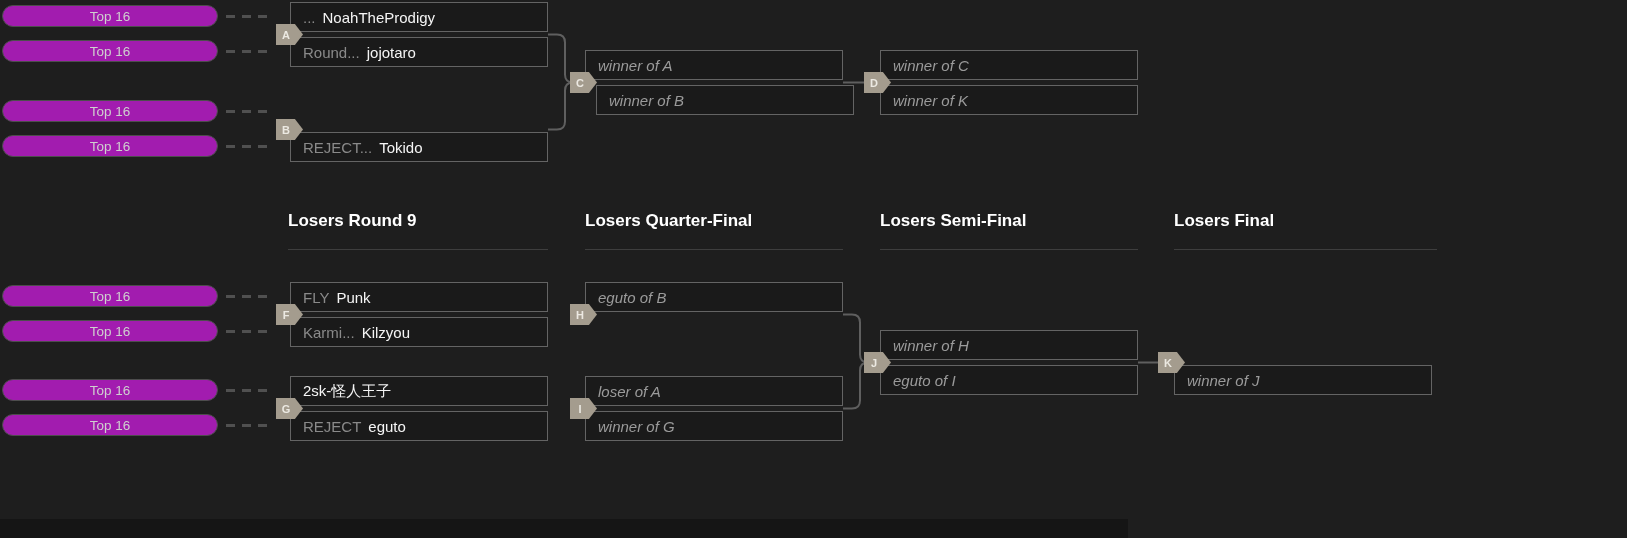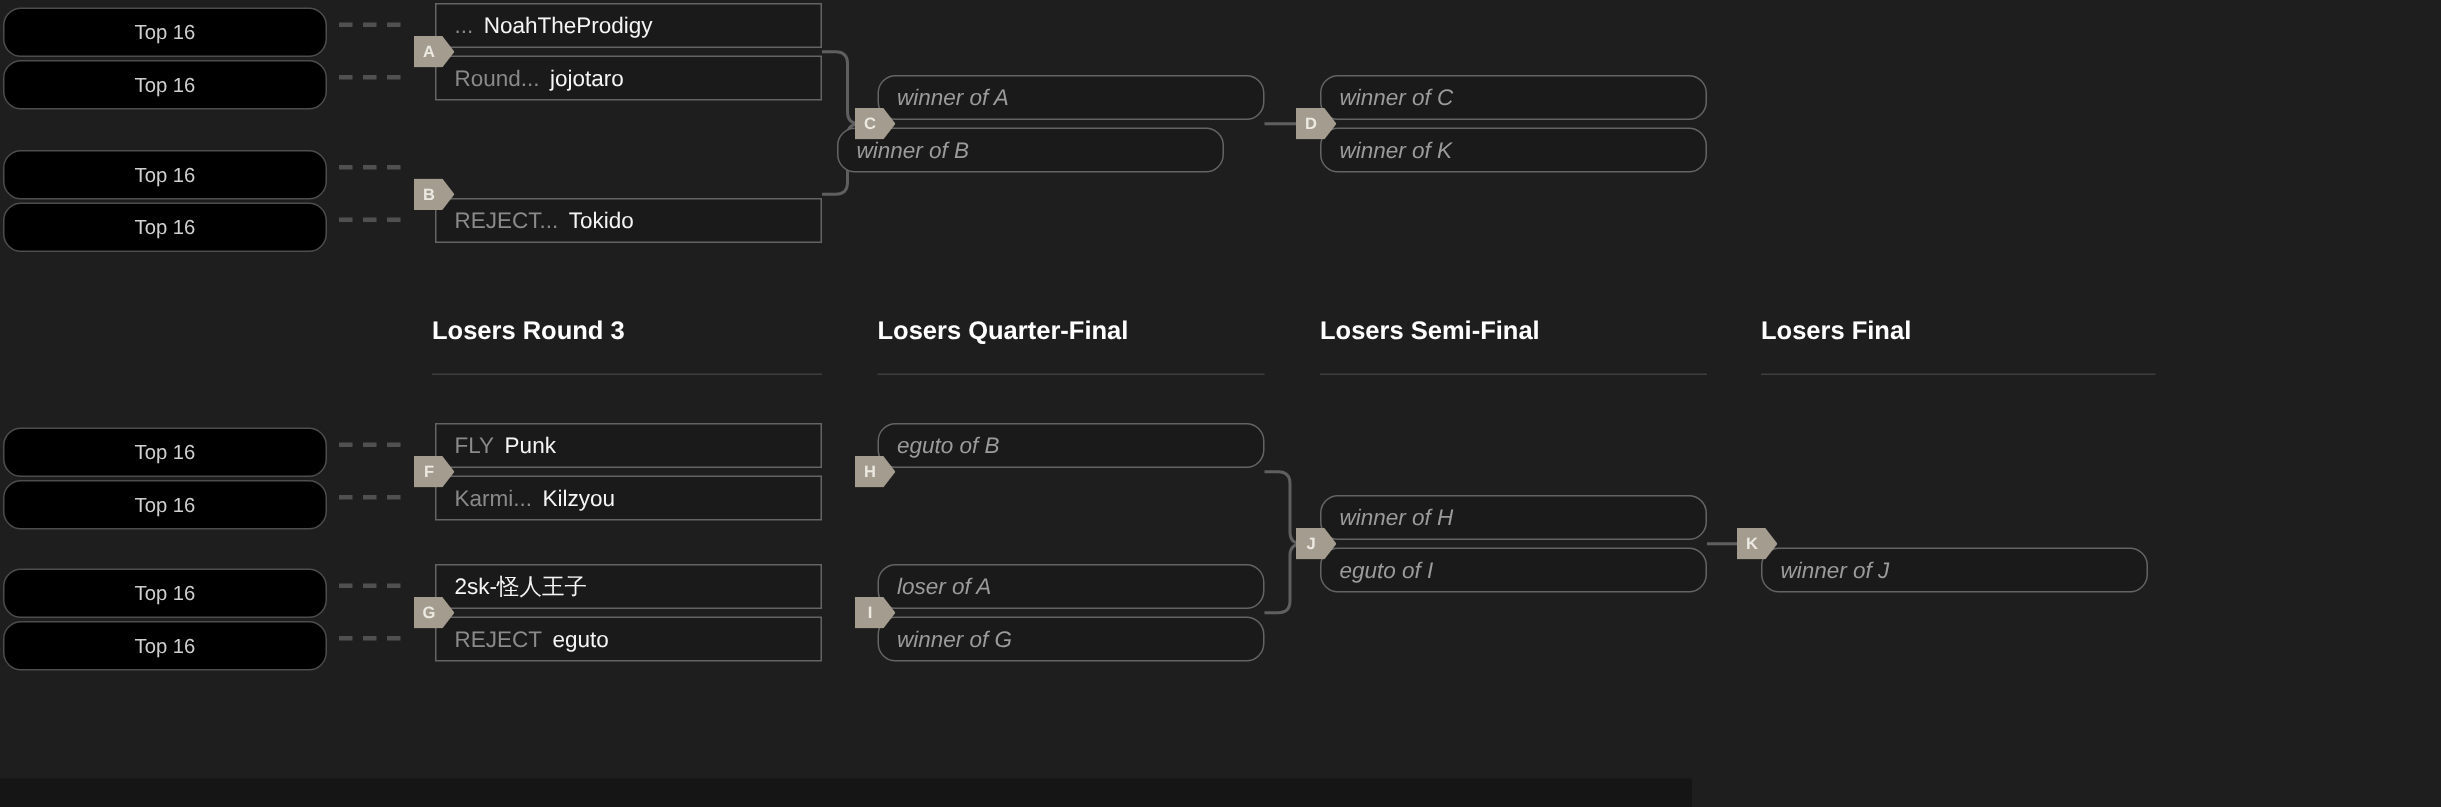--- a/index.html
+++ b/index.html
@@ -9,26 +9,26 @@
   }
   .slot {
     position:absolute; width:258px; height:30px; box-sizing:border-box;
     background:#1a1a1a; border:1px solid #646464;
     display:flex; align-items:center; padding:0 12px;
     font-size:15px; white-space:nowrap; overflow:hidden;
   }
   .slot .prefix { color:#8a8a8a; margin-right:7px; }
   .slot .prefix:empty { display:none; }
   .slot .ename  { color:#f5f5f5; }
-  .slot.ph { font-style:italic; color:#9b9b9b;border-radius:12px; }
+  .slot.ph { font-style:italic; color:#9b9b9b; }
   .pill {
-    position:absolute; left:2px; width:216px; height:33px; box-sizing:border-box;
+    position:absolute; left:2px; width:216px; height:22px; box-sizing:border-box;
     border:1px solid #4d4d4d; border-radius:12px;
     display:flex; align-items:center; justify-content:center;
-    font-size:13.5px; color:#cfcfcf; background:#000000;
+    font-size:13.5px; color:#cfcfcf; background:#a21caf;
   }
   .dashes { position:absolute; display:flex; gap:7px; }
   .dash { width:9px; height:3px; background:#505050; }
   .badge {
     position:absolute; width:27px; height:21px; box-sizing:border-box;
     background:#a49c8e; color:#ece9e2;
     clip-path:polygon(0 0, 70% 0, 100% 50%, 70% 100%, 0 100%);
     display:flex; align-items:center; justify-content:center;
     padding-right:7px; font-size:11px; font-weight:bold;
   }
@@ -112,21 +112,21 @@
       <span class="dash"></span>
       <span class="dash"></span>
       <span class="dash"></span>
     </div>
   <div class="dashes" style="left:226px;top:424px">
       <span class="dash"></span>
       <span class="dash"></span>
       <span class="dash"></span>
     </div>
 
-  <div class="round-header" style="left:288px;top:211px">Losers Round 3</div>
+  <div class="round-header" style="left:288px;top:211px">Losers Round 9</div>
   <div class="round-header" style="left:585px;top:211px">Losers Quarter-Final</div>
   <div class="round-header" style="left:880px;top:211px">Losers Semi-Final</div>
   <div class="round-header" style="left:1174px;top:211px">Losers Final</div>
   <div class="round-line" style="left:288px;top:249px;width:260px"></div>
   <div class="round-line" style="left:585px;top:249px;width:258px"></div>
   <div class="round-line" style="left:880px;top:249px;width:258px"></div>
   <div class="round-line" style="left:1174px;top:249px;width:263px"></div>
 
   <div class="slot" style="left:290px;top:2px">
     <span class="prefix">...</span>
@@ -140,21 +140,21 @@
 
   <div class="slot" style="left:290px;top:132px">
     <span class="prefix">REJECT...</span>
       <span class="ename">Tokido</span>
   </div>
   <div class="badge" style="left:276px;top:119px">B</div>
 
   <div class="slot ph" style="left:585px;top:50px">
     <span>winner of A</span>
   </div>
-  <div class="slot ph" style="left:558px;top:85px">
+  <div class="slot ph" style="left:596px;top:85px">
     <span>winner of B</span>
   </div>
   <div class="badge" style="left:570px;top:72px">C</div>
 
   <div class="slot ph" style="left:880px;top:50px">
     <span>winner of C</span>
   </div>
   <div class="slot ph" style="left:880px;top:85px">
     <span>winner of K</span>
   </div>

